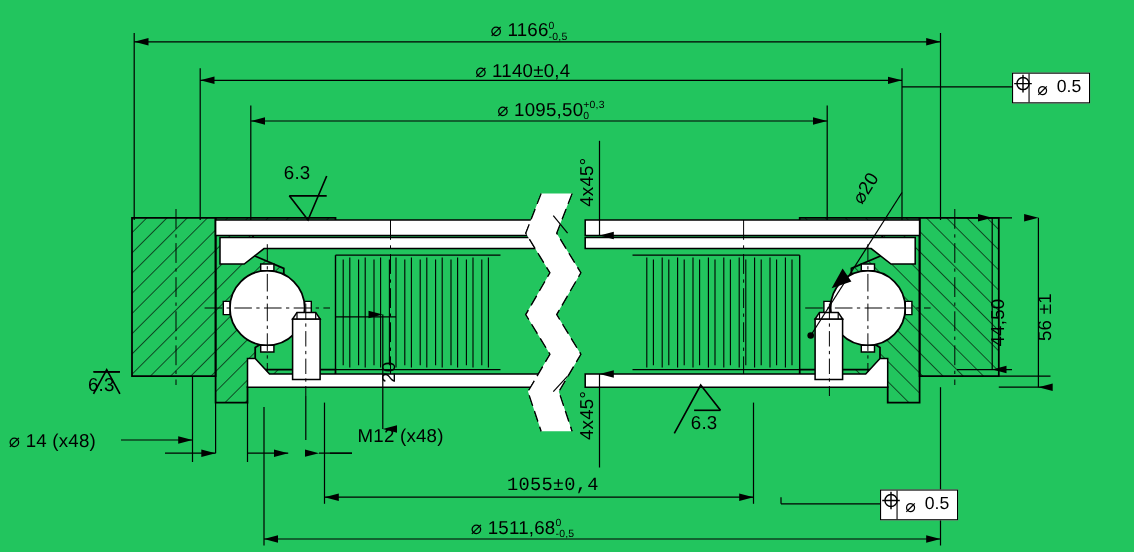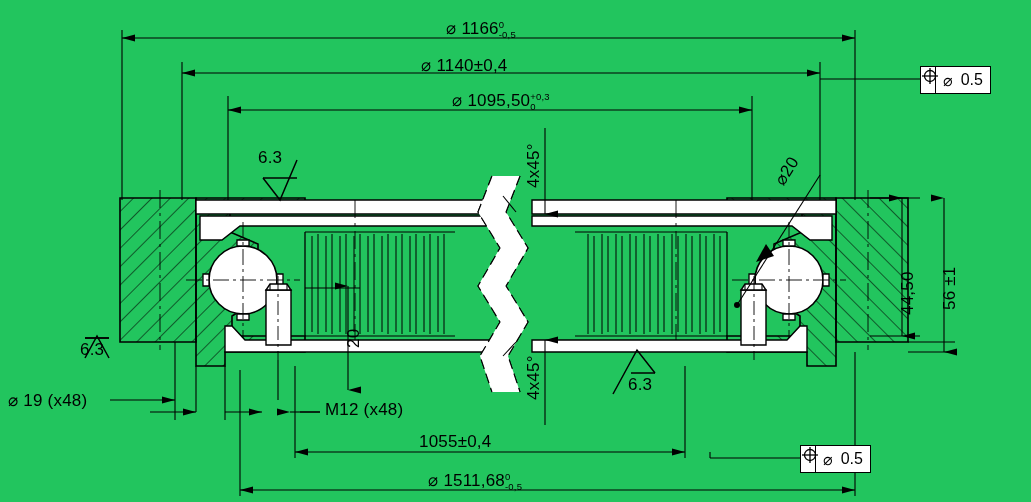--- a/index.html
+++ b/index.html
@@ -281,47 +281,47 @@
   </g>
 
   </g>
 </svg>
 
 <div class="lbl dimtxt" style="left:446px;top:18px;">
   <span class="phi">⌀</span>
   <span>1166</span><span class="tol"><span>0</span><span>-0,5</span></span>
 </div>
 
-<div class="lbl dimtxt" style="left:421px;top:55px;text-align:center;">
+<div class="lbl dimtxt" style="left:432px;top:55px;text-align:center;">
   <span class="phi">⌀</span>
   <span>1140</span><span>±0,4</span>
 </div>
 
 <div class="lbl dimtxt" style="left:452px;top:90px;">
   <span class="phi">⌀</span>
   <span>1095,50</span><span class="tol"><span>+0,3</span><span>0</span></span>
 </div>
 
-<div class="lbl dimtxt" style="left:419px;top:432px;">
+<div class="lbl dimtxt" style="left:461px;top:432px;font-family:Liberation Mono, monospace;">
   <span>1055</span><span>±0,4</span>
 </div>
 
 <div class="lbl dimtxt" style="left:428px;top:470px;">
   <span class="phi">⌀</span>
   <span>1511,68</span><span class="tol"><span>0</span><span>-0,5</span></span>
 </div>
 
 <div class="lbl dimtxt rot90" style="left:898px;top:315px;"><span>44,50</span></div>
 <div class="lbl dimtxt rot90" style="left:940px;top:310px;"><span>56 ±1</span></div>
 
 <div class="lbl dimtxt rot90" style="left:344px;top:348px;"><span>20</span></div>
 
-<div class="lbl dimtxt" style="left:8px;top:390px;"><span>⌀ 19 (x48)</span></div>
-
-<div class="lbl dimtxt" style="left:325px;top:400px;"><span>M12 (x48)</span></div>
+<div class="lbl dimtxt" style="left:8px;top:390px;"><span>⌀ 14 (x48)</span></div>
+
+<div class="lbl dimtxt" style="left:325px;top:387px;"><span>M12 (x48)</span></div>
 
 <div class="lbl dimtxt" style="left:770px;top:178px;transform:rotate(-58deg);transform-origin:left top;"><span>⌀20</span></div>
 
 <div class="lbl dimtxt rot90" style="left:524px;top:188px;"><span>4x45°</span></div>
 <div class="lbl dimtxt rot90" style="left:524px;top:400px;"><span>4x45°</span></div>
 
 <div class="lbl dimtxt" style="left:258px;top:148px;"><span>6.3</span></div>
 <div class="lbl dimtxt" style="left:80px;top:340px;"><span>6.3</span></div>
 <div class="lbl dimtxt" style="left:628px;top:375px;"><span>6.3</span></div>
 

